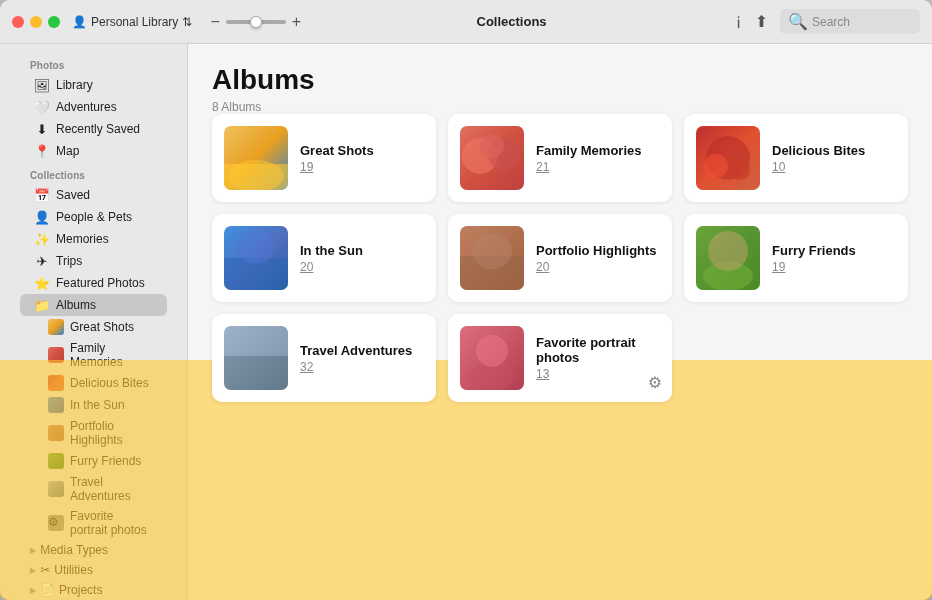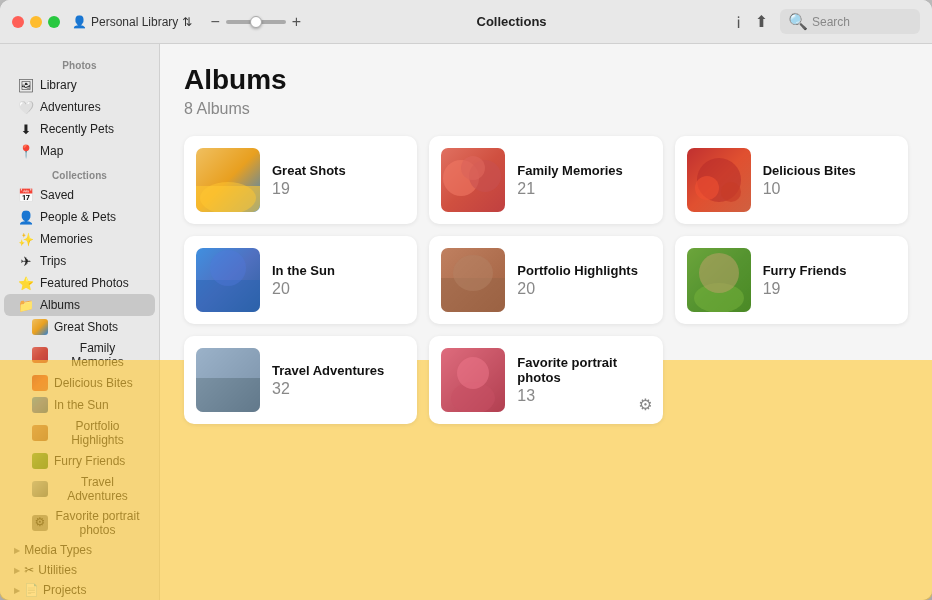--- a/index.html
+++ b/index.html
@@ -139,27 +139,26 @@
 
     
     .main-layout {
       display: flex;
       flex: 1;
       overflow: hidden;
     }
 
     
     .sidebar {
-      width: 160px;
+      width: 188px;
       background: #e8e8e8;
       border-right: 1px solid #d0d0d0;
       overflow-y: auto;
-      padding: 8px 0;
+      padding: 8px 16px;
       flex-shrink: 0;
-      text-align: center;
     }
     .sidebar::-webkit-scrollbar { width: 6px; }
     .sidebar::-webkit-scrollbar-thumb { background: #bbb; border-radius: 3px; }
 
     .sidebar-section-label {
       font-size: 10px;
       font-weight: 600;
       color: #888;
       padding: 8px 14px 3px;
       text-transform: none;
@@ -239,23 +238,22 @@
     .content::-webkit-scrollbar { width: 8px; }
     .content::-webkit-scrollbar-thumb { background: #ccc; border-radius: 4px; }
 
     .page-title {
       font-size: 28px;
       font-weight: 700;
       color: #111;
       margin-bottom: 4px;
     }
     .album-count {
-      font-size: 16px;
+      font-size: 12px;
       color: #888;
-      margin-bottom: 18px;
     }
 
     
     .album-grid {
       display: grid;
       grid-template-columns: repeat(3, 1fr);
       gap: 12px;
     }
 
     .album-card {
@@ -282,22 +280,23 @@
     .album-info {
       flex: 1;
     }
     .album-name {
       font-size: 13px;
       font-weight: 600;
       color: #111;
       margin-bottom: 2px;
     }
     .album-count-badge {
-      font-size: 16px;
+      font-size: 12px;
       color: #888;
+      text-decoration: underline;
     }
 
     .gear-icon {
       position: absolute;
       bottom: 10px;
       right: 10px;
       font-size: 16px;
       color: #888;
     }
 
@@ -383,21 +382,21 @@
       <div class="sidebar-item">
         <span class="sidebar-item-icon">🖼</span>
         <span>Library</span>
       </div>
       <div class="sidebar-item">
         <span class="sidebar-item-icon">🤍</span>
         <span>Adventures</span>
       </div>
       <div class="sidebar-item">
         <span class="sidebar-item-icon">⬇</span>
-        <span>Recently Pets</span>
+        <span>Recently Saved</span>
       </div>
       <div class="sidebar-item">
         <span class="sidebar-item-icon">📍</span>
         <span>Map</span>
       </div>
 
       <div class="sidebar-section-label">Collections</div>
       <div class="sidebar-item">
         <span class="sidebar-item-icon">📅</span>
         <span>Saved</span>

